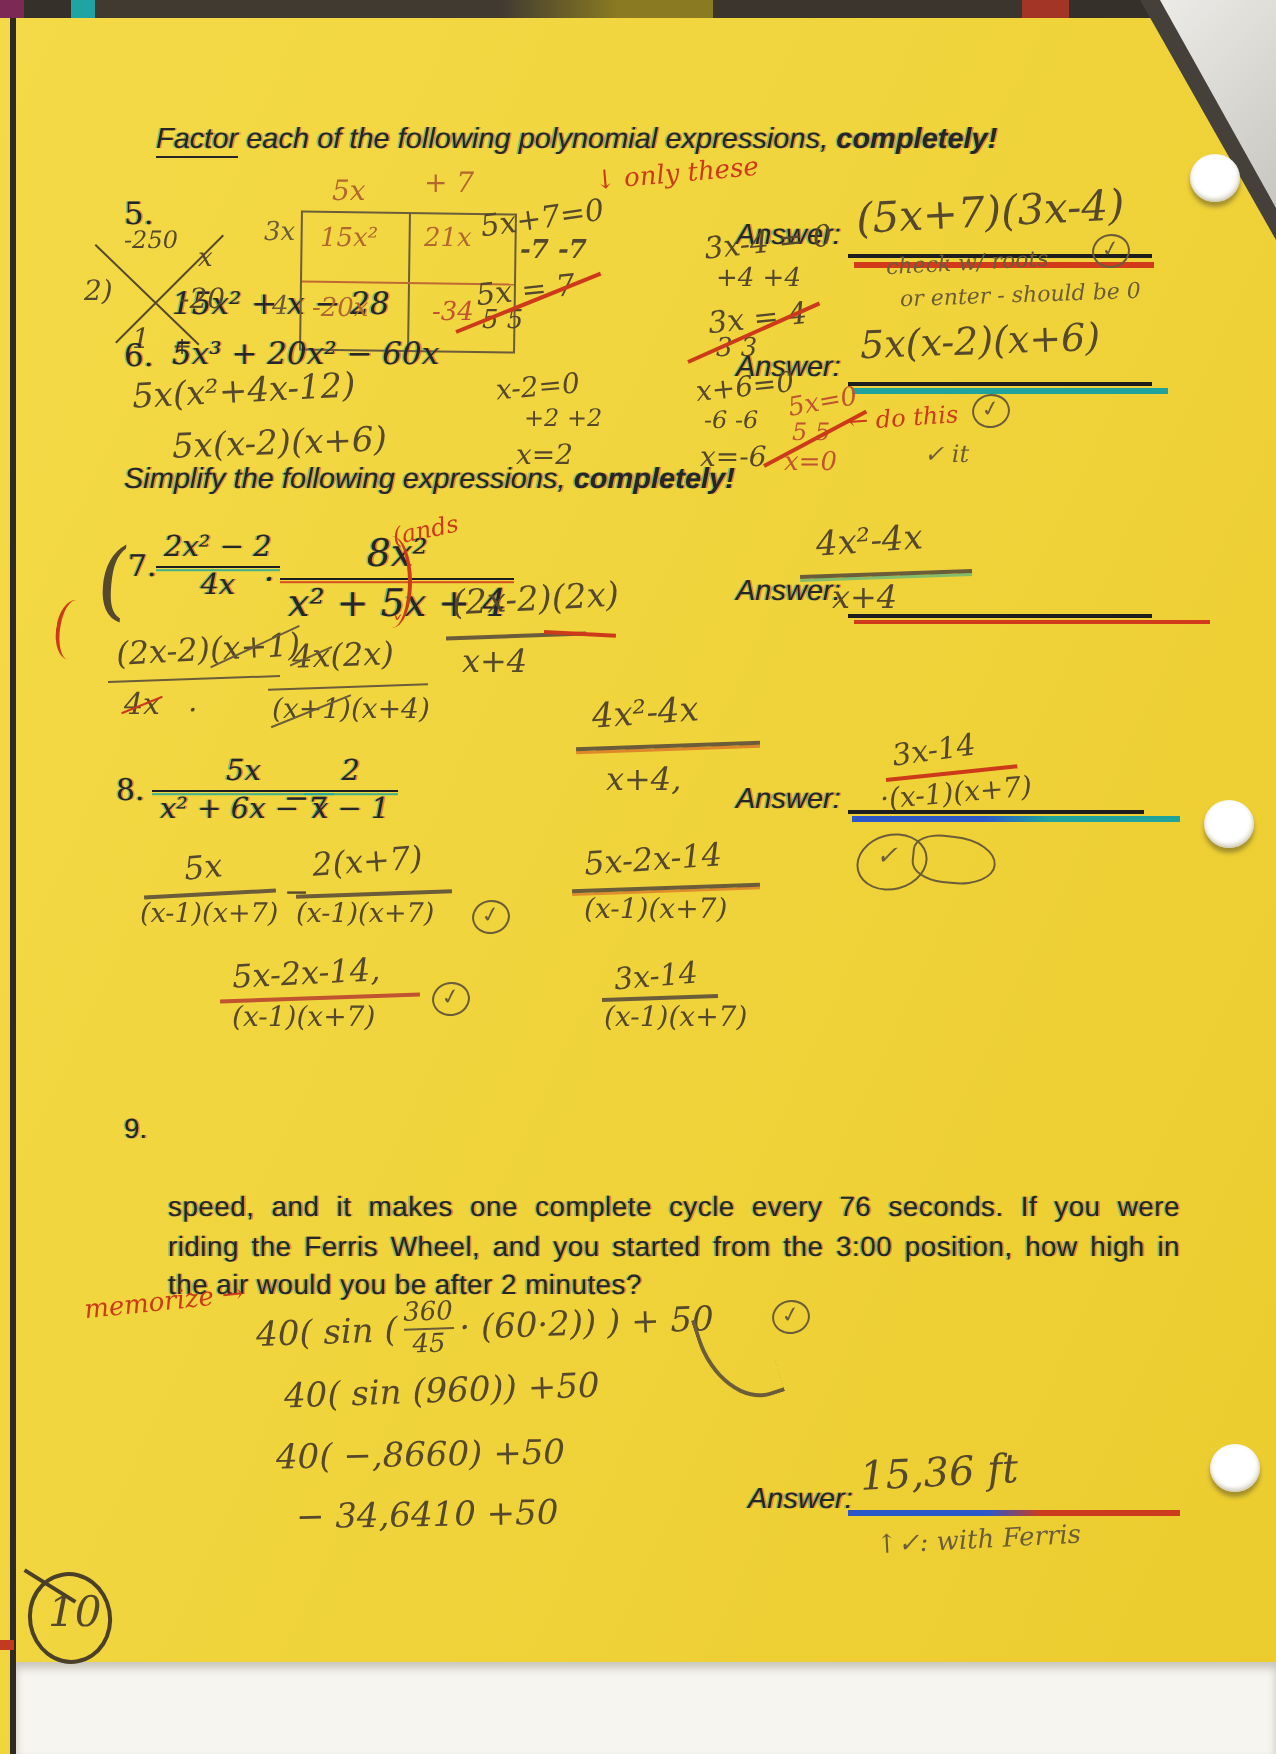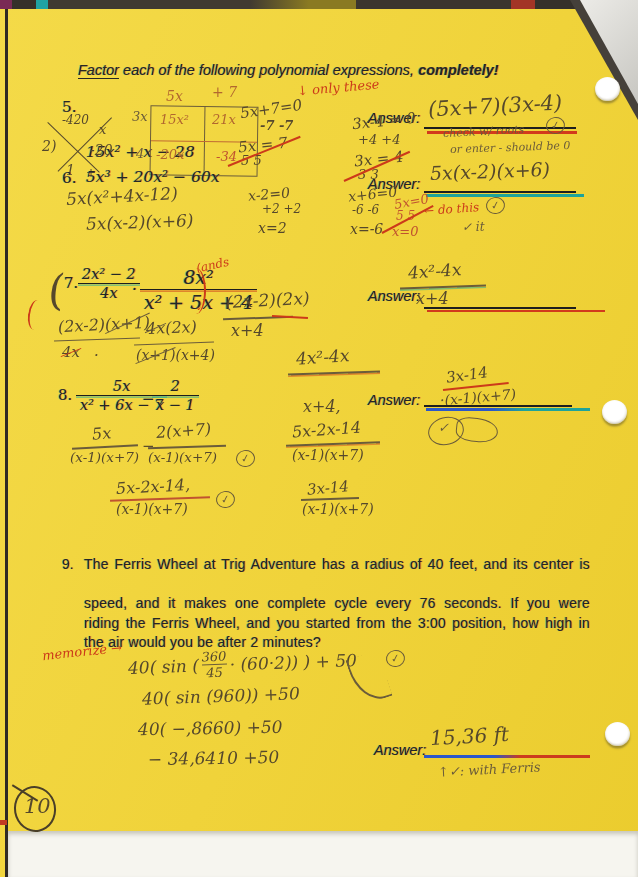--- a/index.html
+++ b/index.html
@@ -79,21 +79,21 @@
   <div class="over" style="left:427px;top:131px;width:150px;height:2.5px;background:#d23a1c;"></div>
   <div class="hw hwd" style="left:428px;top:94px;font-size:21px;transform:rotate(-3deg);">(5x+7)(3x-4)</div>
   <div class="cchk" style="left:546px;top:117px;">✓</div>
   <div class="hw red" style="left:297px;top:80px;font-size:13px;transform:rotate(-5deg);">↓ only these</div>
   <div class="hw" style="left:443px;top:125px;font-size:11px;transform:rotate(-3deg);">check w/ roots</div>
   <div class="hw" style="left:450px;top:141px;font-size:11px;transform:rotate(-2deg);">or enter - should be 0</div>
 
   
   <div class="curve" style="left:48px;top:122px;width:72px;border-top:1.8px solid #55482c;transform:rotate(44deg);transform-origin:left top;"></div>
   <div class="curve" style="left:112px;top:118px;width:76px;border-top:1.8px solid #55482c;transform:rotate(135deg);transform-origin:left top;"></div>
-  <div class="hw hwd" style="left:62px;top:113px;font-size:12px;">-420</div>
+  <div class="hw hwd" style="left:62px;top:113px;font-size:12px;">-250</div>
   <div class="hw hwd" style="left:99px;top:122px;font-size:13px;">x</div>
   <div class="hw hwd" style="left:42px;top:138px;font-size:14px;">2)</div>
   <div class="hw hwd" style="left:90px;top:142px;font-size:14px;">-20</div>
   <div class="hw hwd" style="left:66px;top:162px;font-size:14px;">1</div>
   <div class="hw hwd" style="left:86px;top:166px;font-size:12px;">+</div>
 
   
   <div style="position:absolute;left:150px;top:106px;width:106px;height:68px;border:1.7px solid #6b5c3a;transform:rotate(.8deg);">
     <div style="position:absolute;left:50%;top:0;bottom:0;border-left:1.6px solid #6b5c3a;"></div>
     <div style="position:absolute;top:50%;left:0;right:0;border-top:1.8px solid #c06a33;"></div>
@@ -136,20 +136,23 @@
   <div class="hw hwd" style="left:350px;top:221px;font-size:14px;">x=-6</div>
   <div class="hw red" style="left:394px;top:194px;font-size:13px;transform:rotate(-10deg);color:#c05330;">5x=0</div>
   <div class="hw red" style="left:396px;top:209px;font-size:12px;color:#c05330;">5    5</div>
   <div class="hw red" style="left:392px;top:224px;font-size:13px;color:#c05330;">x=0</div>
   <div class="rslash" style="left:382px;top:232px;width:58px;transform:rotate(-28deg);"></div>
   <div class="hw red" style="left:424px;top:202px;font-size:12px;transform:rotate(-4deg);">← do this</div>
   <div class="hw red" style="left:462px;top:220px;font-size:12px;color:#6b5c3a;">✓ it</div>
   <div class="cchk" style="left:486px;top:197px;">✓</div>
 
   
+  <div class="print it" style="left:62px;top:232px;font-size:14.5px;">
+    <span>Simplify the following expressions, </span><span class="b">completely!</span>
+  </div>
 
   
   <div class="hw hwd" style="left:48px;top:266px;font-size:42px;transform:rotate(-6deg);">(</div>
   <div class="print serif" style="left:64px;top:274px;font-size:15px;font-style:normal;">7.</div>
   <div class="pfrac" style="left:78px;top:266px;font-size:14.5px;">
     <span class="nm">2x² − 2</span>
     <span class="pbar bar-teal"></span>
     <span class="dn">4x</span>
   </div>
   <div class="print serif" style="left:132px;top:280px;font-size:16px;">·</div>
@@ -178,21 +181,21 @@
     <span class="cx">(x+1)</span><span>(x+4)</span>
   </div>
 
   
   <div class="hw hwd" style="left:226px;top:290px;font-size:17px;transform:rotate(-3deg);">(2x-2)(2x)</div>
   <div class="curve" style="left:223px;top:317px;width:70px;border-top:2px solid #6b5c3a;transform:rotate(-2deg);"></div>
   <div class="hw hwd" style="left:231px;top:321px;font-size:16px;">x+4</div>
   <div class="rslash" style="left:272px;top:315px;width:36px;transform:rotate(3deg);"></div>
   <div class="hw hwd" style="left:296px;top:347px;font-size:17px;transform:rotate(-4deg);">4x²-4x</div>
   <div class="curve" style="left:288px;top:372px;width:92px;border-top:2px solid #6b5c3a;box-shadow:0 1.5px 0 rgba(204,58,26,.5);transform:rotate(-2deg);"></div>
-  <div class="hw hwd" style="left:303px;top:397px;font-size:16px;">x+4,</div>
+  <div class="hw hwd" style="left:303px;top:380px;font-size:16px;">x+4,</div>
 
   
   <div class="print it" style="left:368px;top:288px;font-size:14.5px;">Answer:</div>
   <div class="hw hwd" style="left:408px;top:261px;font-size:17px;transform:rotate(-4deg);">4x²-4x</div>
   <div class="curve" style="left:400px;top:286px;width:86px;border-top:2px solid #6b5c3a;box-shadow:0 1.5px 0 rgba(23,168,158,.5);transform:rotate(-2deg);"></div>
   <div class="hw hwd" style="left:416px;top:289px;font-size:16px;">x+4</div>
   <div class="aline" style="left:424px;top:307px;width:152px;"></div>
   <div class="over" style="left:427px;top:310px;width:178px;height:2.4px;background:#d23a1c;"></div>
 
   
@@ -239,21 +242,20 @@
   <div class="hw hwd" style="left:116px;top:501px;font-size:14px;">(x-1)(x+7)</div>
   <div class="cchk" style="left:216px;top:491px;">✓</div>
   <div class="hw hwd" style="left:307px;top:479px;font-size:15px;transform:rotate(-5deg);">3x-14</div>
   <div class="curve" style="left:301px;top:498px;width:58px;border-top:2px solid #6b5c3a;transform:rotate(-2deg);"></div>
   <div class="hw hwd" style="left:302px;top:501px;font-size:14px;">(x-1)(x+7)</div>
 
   
 
   
   <div class="print" style="left:62px;top:556px;font-size:14px;">9.</div>
-  <div class="p9line" style="top:556px;">The Ferris Wheel at Trig Adventure has a radius of 40 feet, and its center is</div>
   <div class="p9line" style="top:595px;">speed, and it makes one complete cycle every 76 seconds.  If you were</div>
   <div class="p9line" style="top:614.5px;">riding the Ferris Wheel, and you started from the 3:00 position, how high in</div>
   <div class="p9line" style="top:634px;text-align-last:left;">the air would you be after 2 minutes?</div>
 
   <div class="hw red" style="left:42px;top:644px;font-size:13px;transform:rotate(-6deg);">memorize →</div>
   <div class="hw hwd" style="left:128px;top:648px;font-size:17px;transform:rotate(-2deg);display:flex;align-items:center;">
     <span>40( sin (</span>
     <span style="display:inline-flex;flex-direction:column;align-items:center;font-size:13px;margin:0 3px;">
       <span>360</span>
       <span class="hbar" style="align-self:stretch;"></span>

